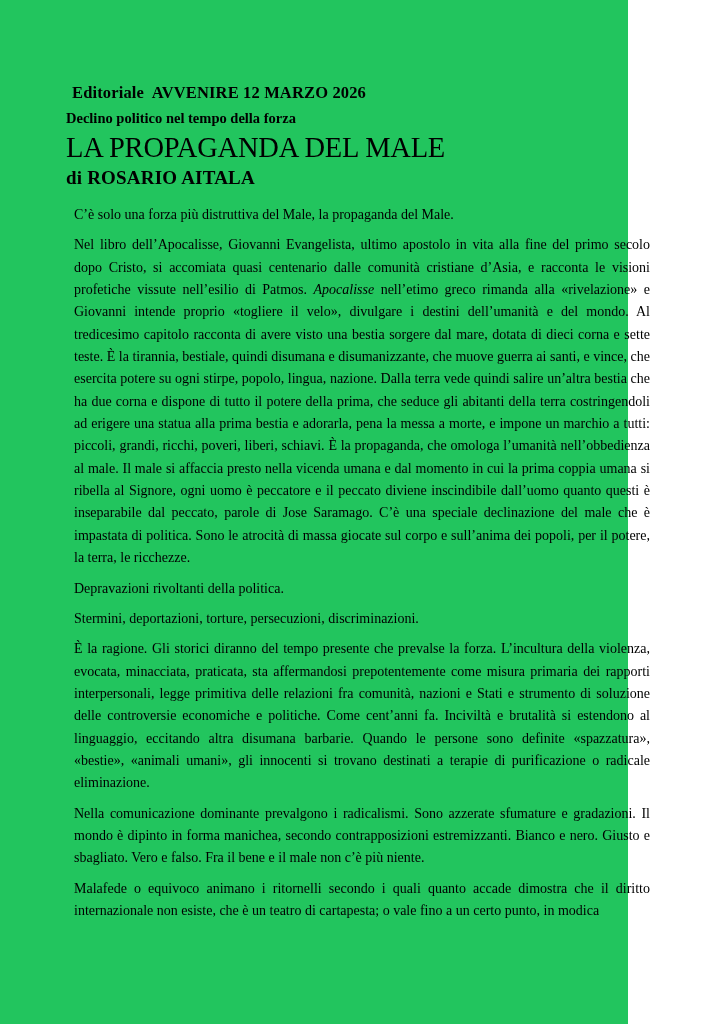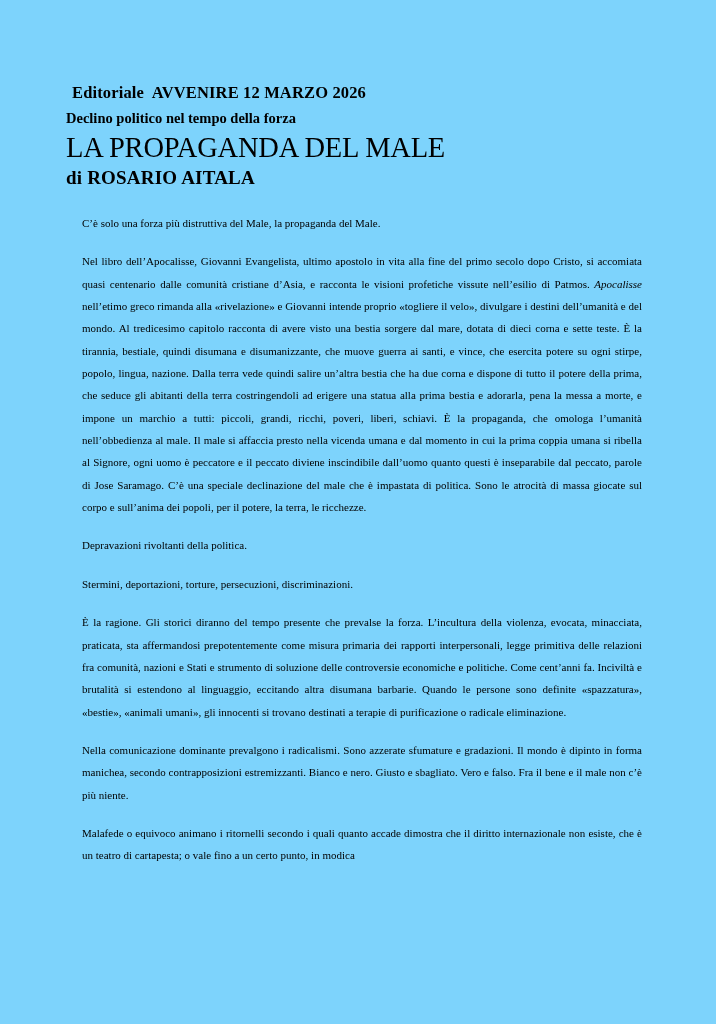--- a/index.html
+++ b/index.html
@@ -11,23 +11,23 @@
     width: 724px;
     height: 1024px;
     overflow: hidden;
     font-family: "Liberation Serif", "DejaVu Serif", serif;
     color: #000000;
     -webkit-font-smoothing: antialiased;
   }
 
   .page {
     position: relative;
-    width: 716px;
+    width: 628px;
     height: 1024px;
-    background: #7dd3fc;
+    background: #22c55e;
     box-sizing: border-box;
   }
 
   
   .masthead-block {
     position: absolute;
     left: 0;
     top: 82px;
     width: 724px;
   }
@@ -70,22 +70,22 @@
 
   
   .article-body {
     position: absolute;
     left: 66px;
     top: 196px;
     width: 592px;
   }
 
   .para {
-    margin: 16px;
-    font-size: 11px;
+    margin: 8px;
+    font-size: 14px;
     line-height: 22.35px;
     text-align: justify;
     text-justify: inter-word;
     hyphens: none;
     text-indent: 0;
   }
 
   .para.last-line-natural {
     text-align-last: left;
   }

